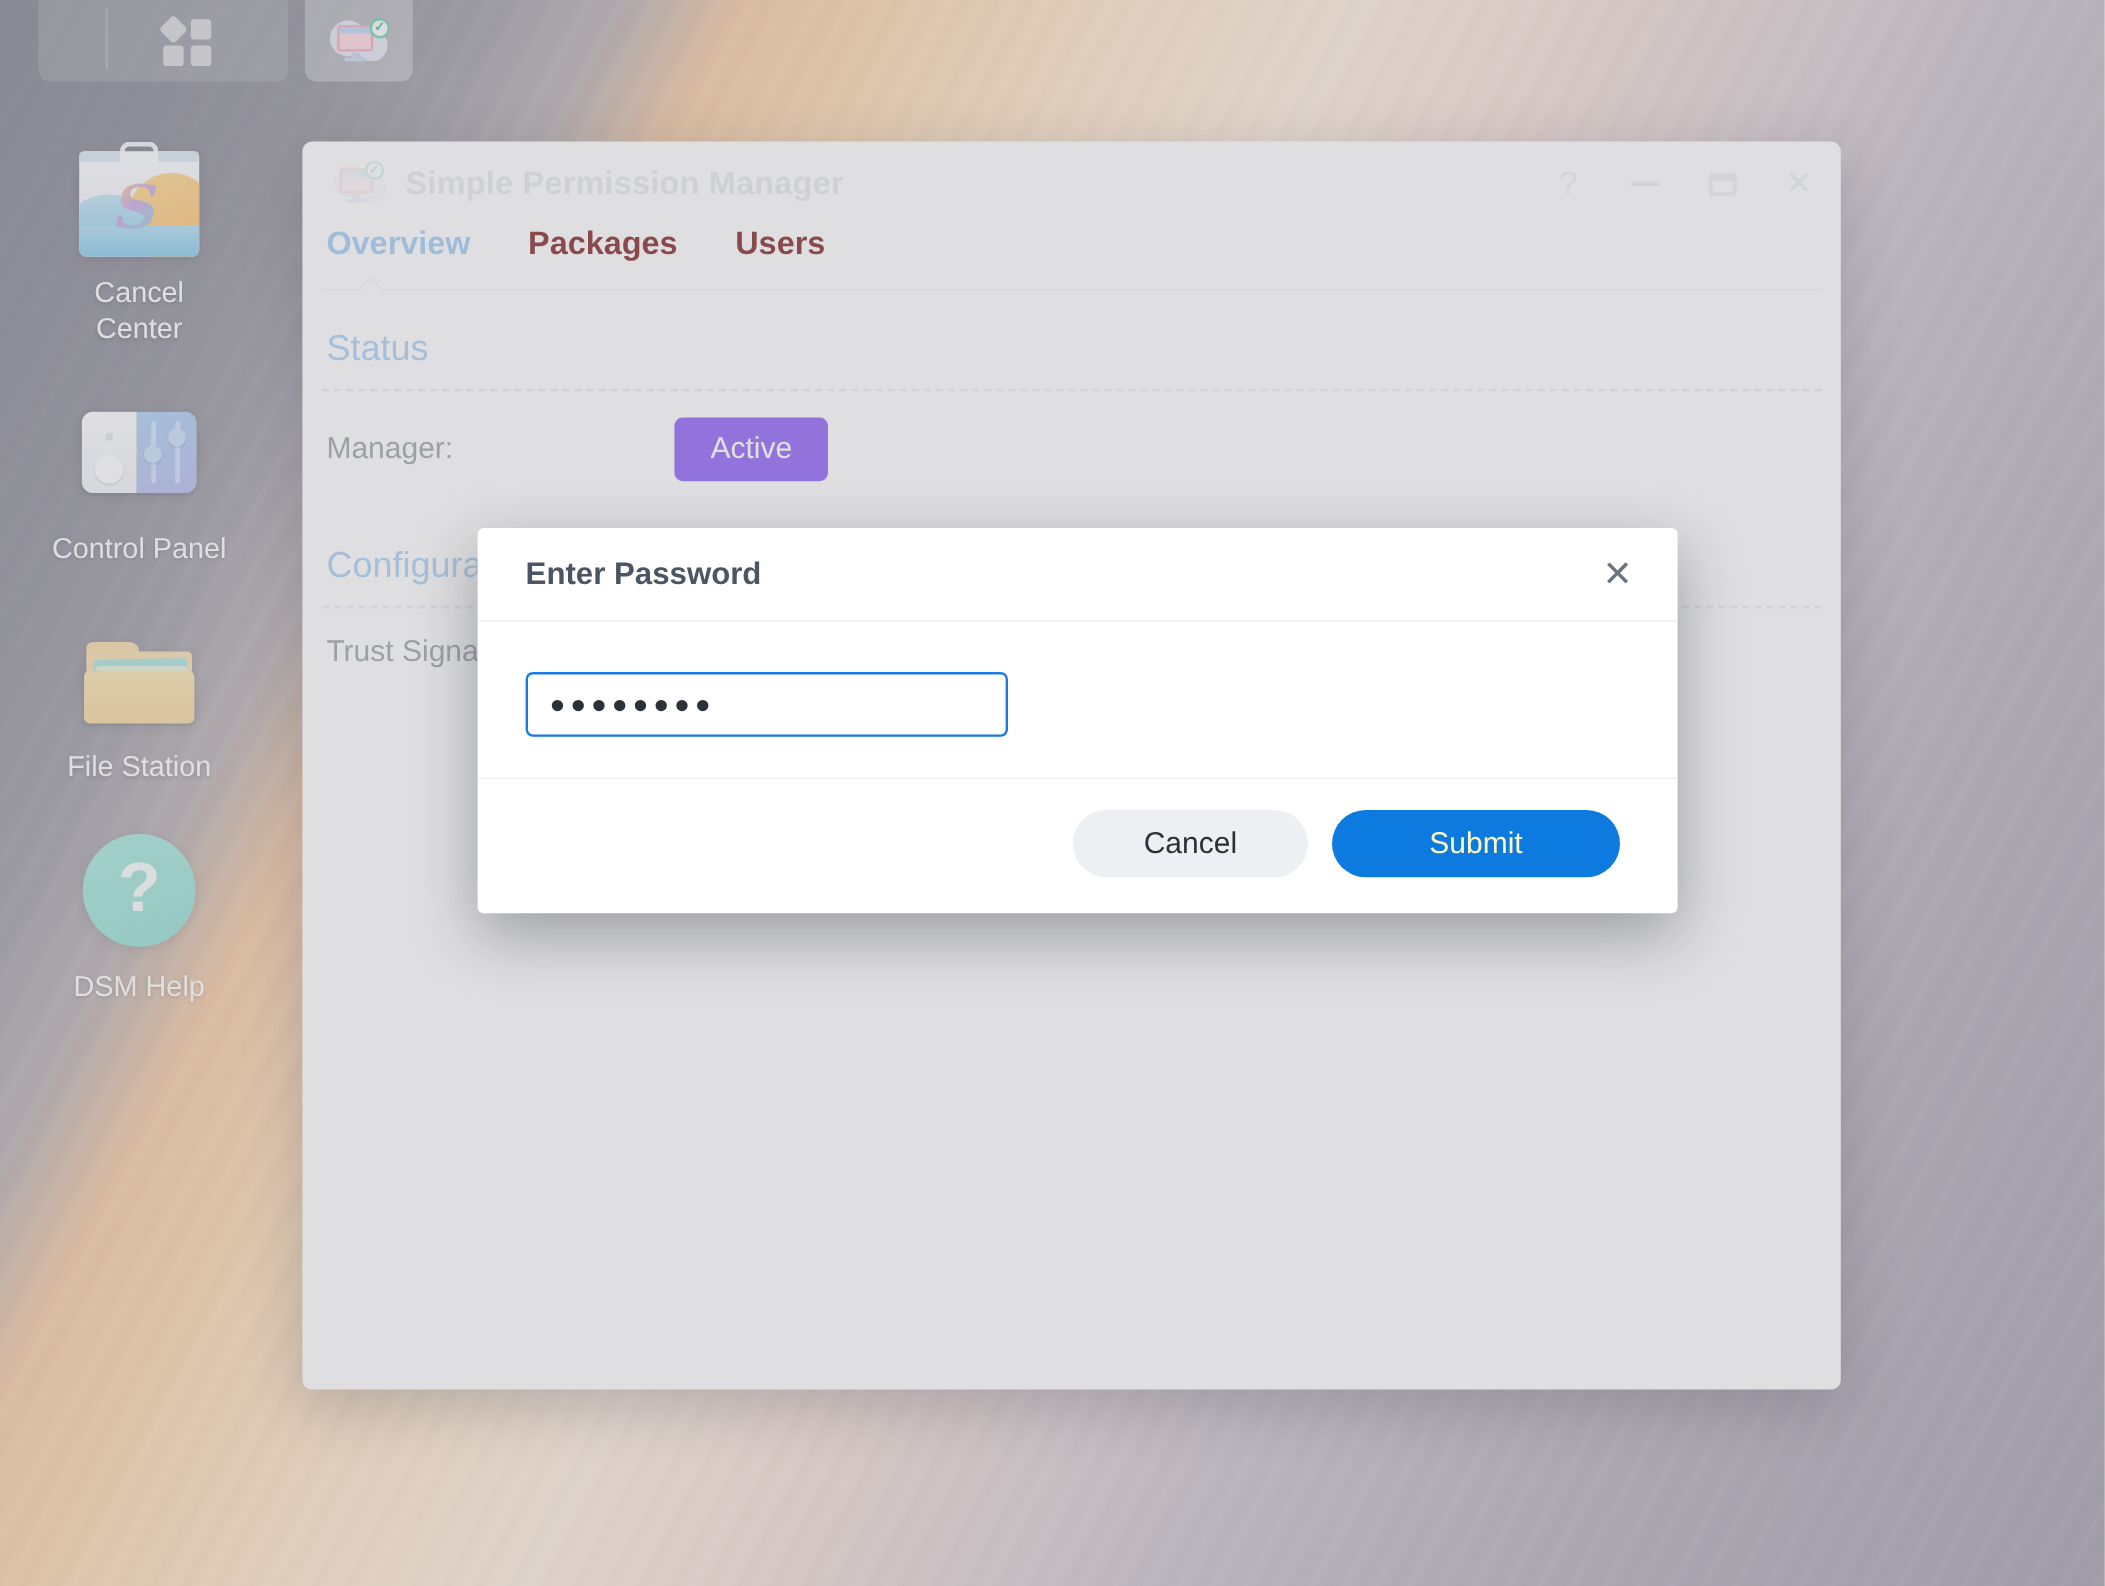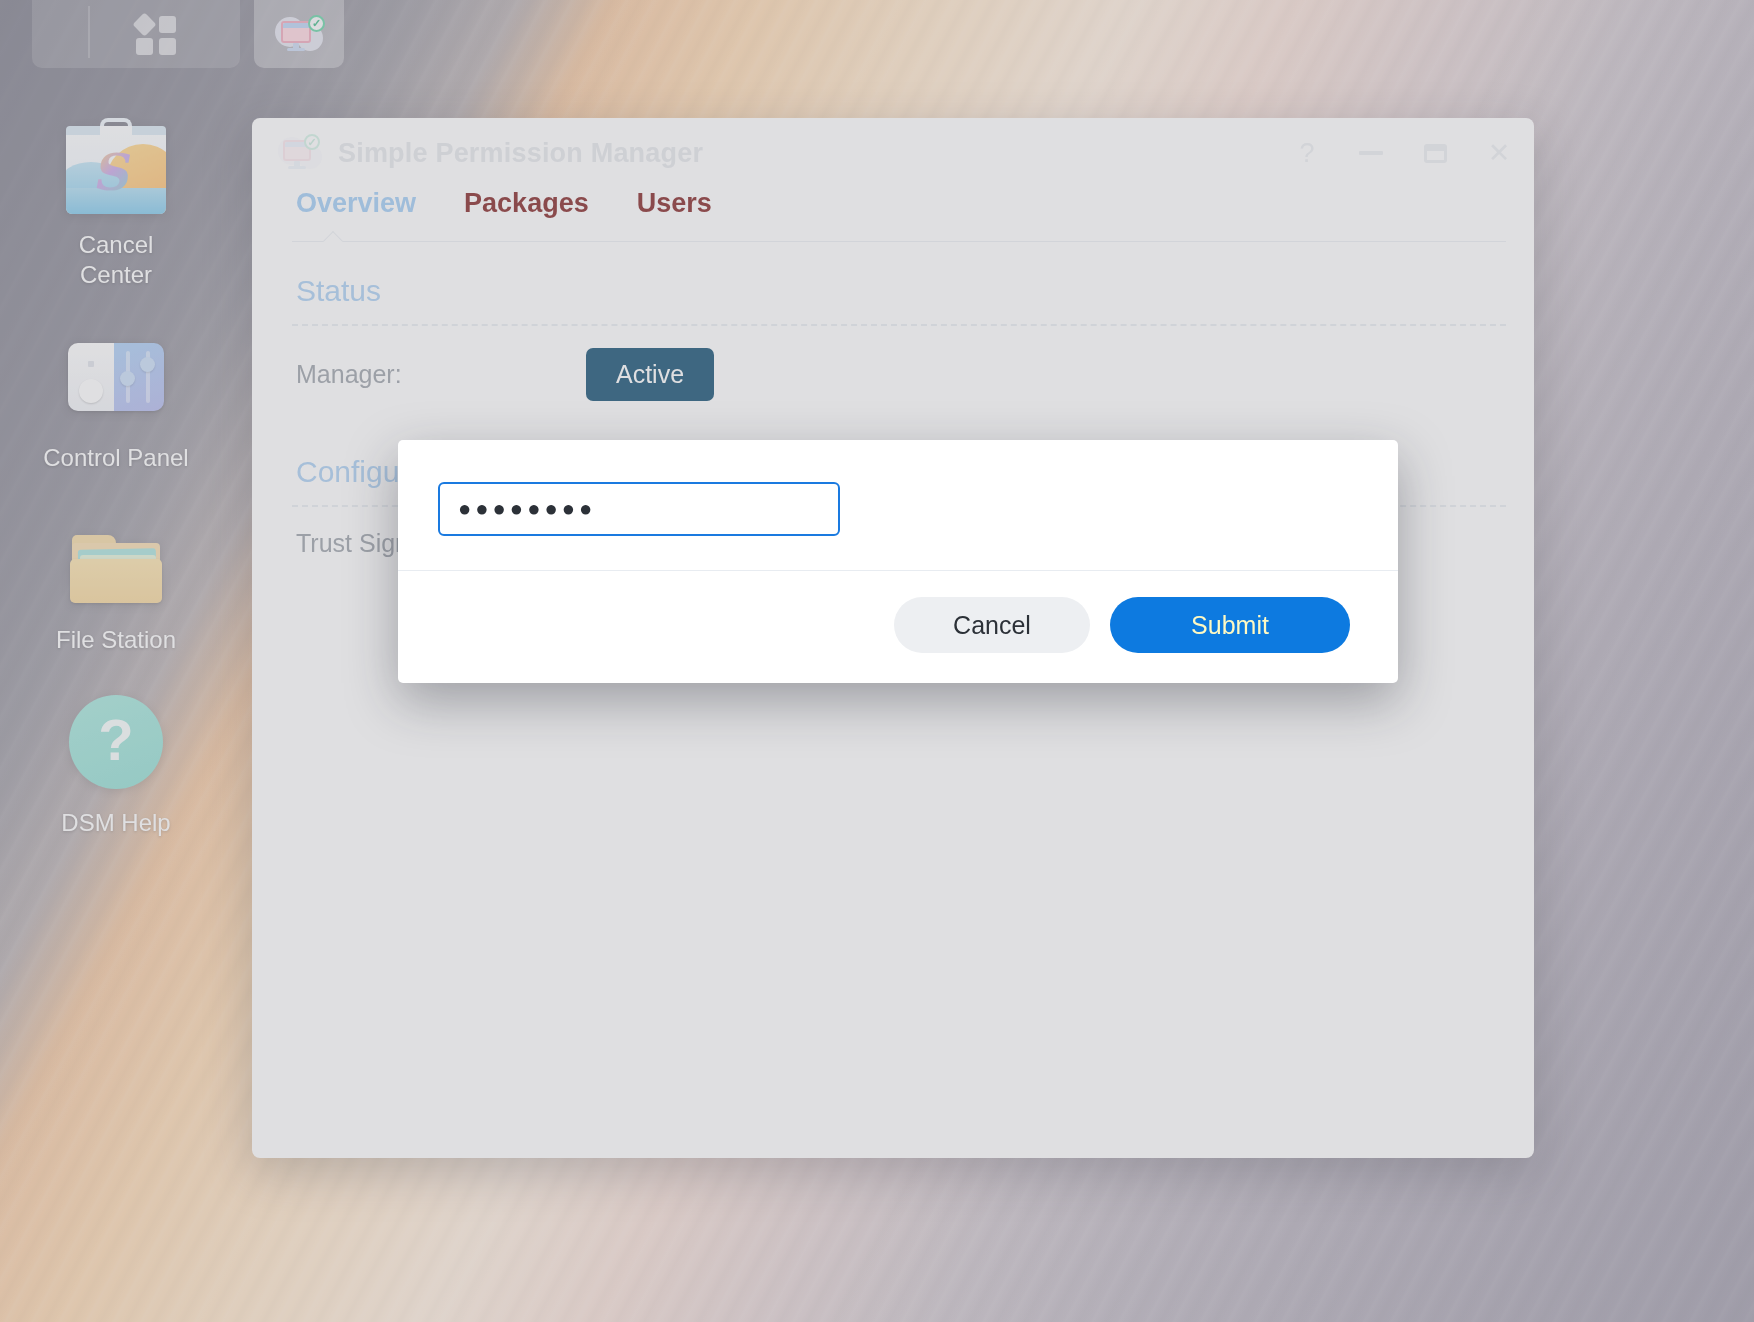--- a/index.html
+++ b/index.html
@@ -322,21 +322,21 @@
   .wc {
     width: 34px; height: 34px;
     display: flex; align-items: center; justify-content: center;
     color: #eceef1;
     font-size: 27px;
     line-height: 1;
   }
   .wc .bar { width: 24px; height: 4px; background: #eceef1; border-radius: 1px; }
   .wc .sq  { width: 23px; height: 19px; border: 3.5px solid #eceef1; border-radius: 3px; border-top-width: 7px;}
 
-  #app-body { padding: 0 28px; margin-left: 12px; }
+  #app-body { padding: 0 16px; }
 
   
   #tabs {
     display: flex; align-items: flex-end;
     gap: 48px;
     padding-left: 4px;
     position: relative;
   }
   .tab {
     font-size: 27px; font-weight: bold;
@@ -373,21 +373,21 @@
   }
   .row {
     display: flex; align-items: center;
     padding: 22px 4px;
     font-size: 25px;
     color: #9aa0a8;
   }
   .row .lbl  { width: 290px; color: #9aa0a8; }
   .row .val  { width: 330px; color: #b4b9c1; }
   .btn-active {
-    background: #0c4a6e;
+    background: #8b5cf6;
     color: #ffffff;
     font-size: 25px;
     padding: 14px 30px;
     border-radius: 7px;
     border: none;
     line-height: 1;
   }
 
   
   #modal-layer {
@@ -593,20 +593,24 @@
       </div>
 
     </div>
   </div>
 
   <div id="veil"></div>
 
   <div id="modal-layer">
     <div id="modal">
 
+      <div id="modal-header">
+        <span id="modal-title">Enter Password</span>
+        <span id="modal-close">✕</span>
+      </div>
 
       <div id="modal-body">
         <div id="pw-row">
           <input id="pw-input" type="text" value="●●●●●●●●" style="">
         </div>
       </div>
 
       <div id="modal-footer">
         <button class="mbtn" id="btn-cancel">Cancel</button>
         <button class="mbtn" id="btn-submit">Submit</button>

